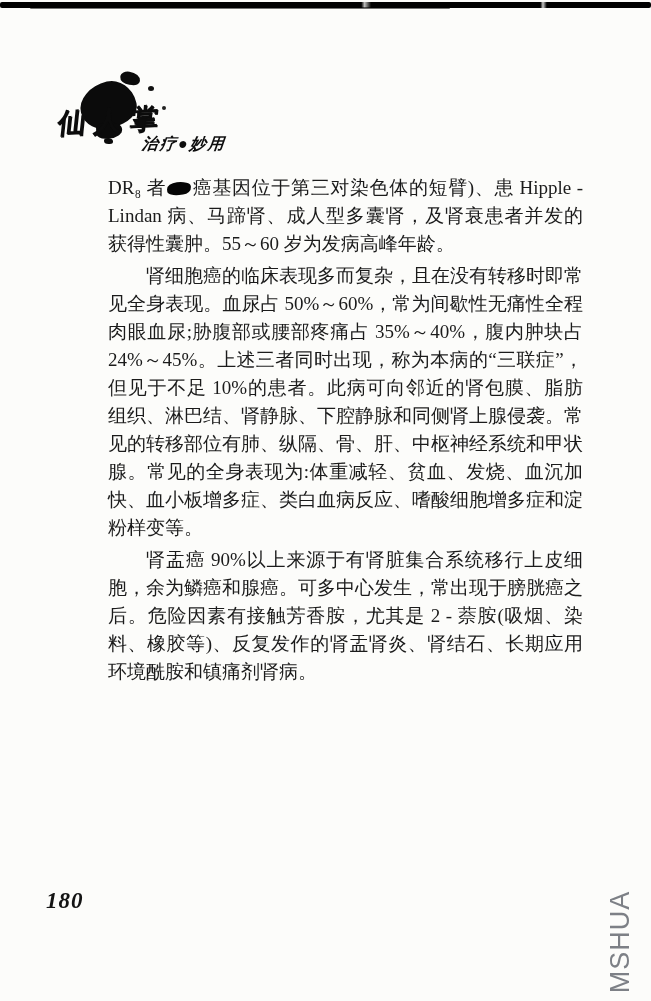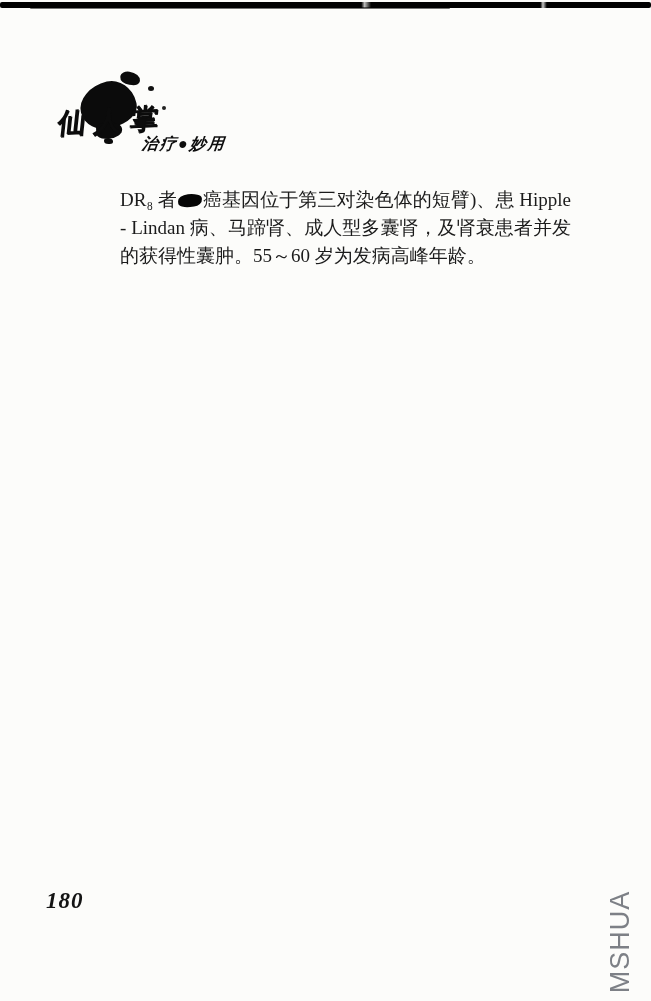--- a/index.html
+++ b/index.html
@@ -51,21 +51,21 @@
     font-style:italic; letter-spacing:2px; color:#0d0d0d;
     transform:skewX(-6deg);
   }
 
   
   .body-text {
     position:absolute; left:104px; top:170px; width:483px;
     font-size:19px; line-height:28px; text-align:justify;
     color:#1b1b1b;
   }
-  .body-text p { margin:16px; }
+  .body-text p { margin:4px; }
   .para { text-indent:2em; }
   .para.first { text-indent:0; }
   .ink-blot {
     display:inline-block; width:24px; height:13px; background:#050505;
     border-radius:55% 70% 45% 60% / 60% 50% 65% 45%;
     vertical-align:-1px; margin:0 1px; transform:rotate(-6deg);
   }
 
   
   .page-number {
@@ -93,20 +93,22 @@
     <div class="ink-speck1"></div>
     <div class="ink-speck2"></div>
     <div class="ink-speck3"></div>
     <div class="logo-title">仙人掌</div>
     <div class="logo-subtitle">治疗●妙用</div>
   </div>
 
   <div class="body-text">
     <p class="para first"><span>DR₈ 者</span><span class="ink-blot"></span><span>癌基因位于第三对染色体的短臂)、患 Hipple - Lindan 病、马蹄肾、成人型多囊肾，及肾衰患者并发的获得性囊肿。55～60 岁为发病高峰年龄。</span></p>
     <div>
+        <p class="para">肾细胞癌的临床表现多而复杂，且在没有转移时即常见全身表现。血尿占 50%～60%，常为间歇性无痛性全程肉眼血尿;胁腹部或腰部疼痛占 35%～40%，腹内肿块占 24%～45%。上述三者同时出现，称为本病的“三联症”，但见于不足 10%的患者。此病可向邻近的肾包膜、脂肪组织、淋巴结、肾静脉、下腔静脉和同侧肾上腺侵袭。常见的转移部位有肺、纵隔、骨、肝、中枢神经系统和甲状腺。常见的全身表现为:体重减轻、贫血、发烧、血沉加快、血小板增多症、类白血病反应、嗜酸细胞增多症和淀粉样变等。</p>
+        <p class="para">肾盂癌 90%以上来源于有肾脏集合系统移行上皮细胞，余为鳞癌和腺癌。可多中心发生，常出现于膀胱癌之后。危险因素有接触芳香胺，尤其是 2 - 萘胺(吸烟、染料、橡胶等)、反复发作的肾盂肾炎、肾结石、长期应用环境酰胺和镇痛剂肾病。</p>
       </div>
   </div>
 
   <div class="page-number">180</div>
 
   <div class="watermark">MSHUA</div>
 
 </div>
 
 </body></html>

